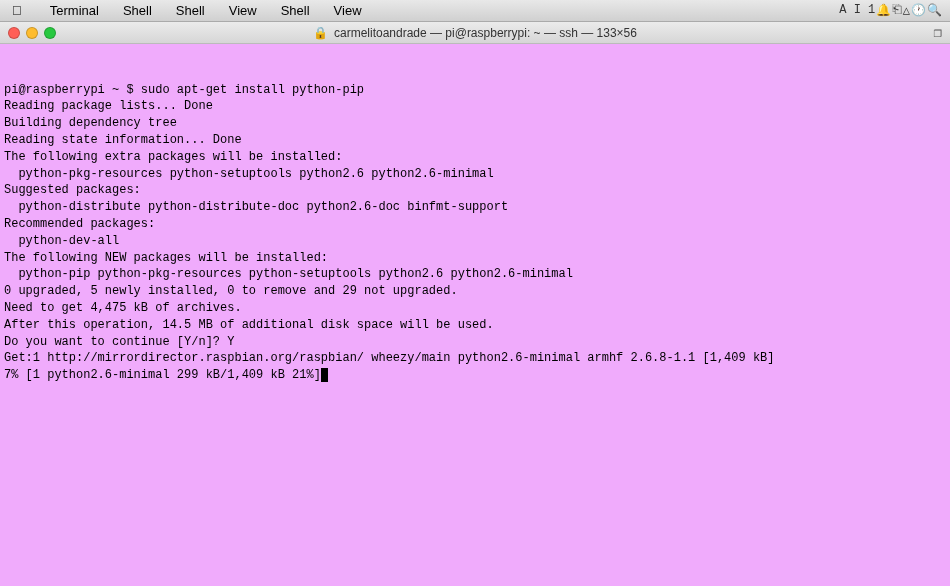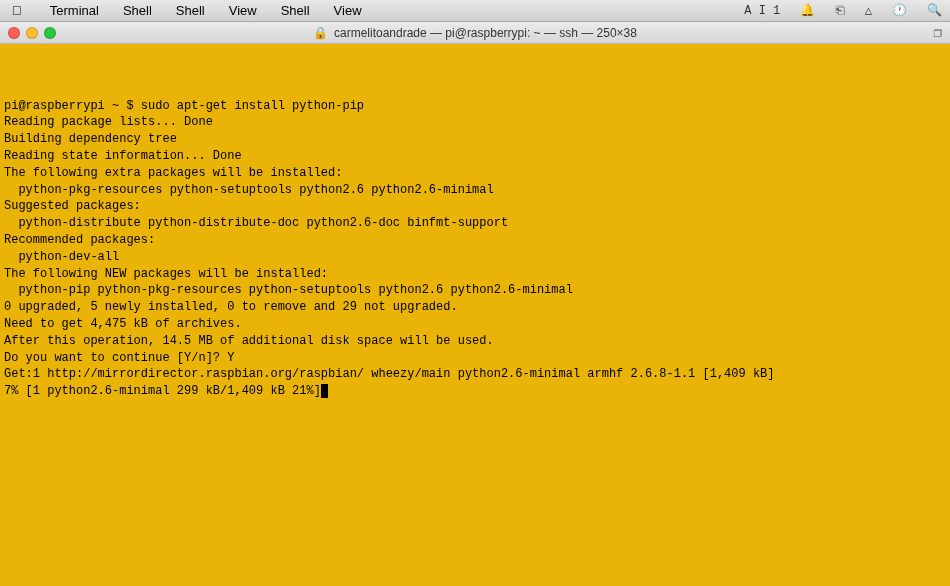--- a/index.html
+++ b/index.html
@@ -41,22 +41,22 @@
     }
 
     .menu-item.bold {
       font-weight: normal;
     }
 
     .menu-bar-right {
       position: absolute;
       right: 8px;
       display: flex;
-      align-items: center;
-      gap: 20px;
+      align-items: flex-start;
+      gap: 1px;
     }
 
     .menu-bar-icon {
       font-size: 12px;
       color: #333;
     }
 
     
     .terminal-window {
       width: 100%;
@@ -111,22 +111,22 @@
       position: absolute;
       right: 8px;
       font-size: 14px;
       color: #555;
       cursor: pointer;
     }
 
     
     .terminal-content {
       flex: 1;
-      background: #eab308;
-      padding: 20px 4px;
+      background: #f0abfc;
+      padding: 4px 4px;
       overflow: hidden;
       font-family: 'Menlo', 'Monaco', 'Courier New', monospace;
       font-size: 12px;
       line-height: 1.4;
       color: #000;
       white-space: pre;
     }
 
     .terminal-line {
       display: block;
@@ -165,20 +165,20 @@
 <div class="terminal-window">
 
   <div class="title-bar">
     <div class="window-controls">
       <div class="control-btn control-close"></div>
       <div class="control-btn control-minimize"></div>
       <div class="control-btn control-maximize"></div>
     </div>
     <div class="title-text">
       <span>🔒</span>
-      <span>carmelitoandrade — pi@raspberrypi: ~ — ssh — 250×38</span>
+      <span>carmelitoandrade — pi@raspberrypi: ~ — ssh — 133×56</span>
     </div>
     <div class="window-resize-btn">❐</div>
   </div>
 
   <div class="terminal-content" id="terminal-output">
   <span class="terminal-line">pi@raspberrypi ~ $ sudo apt-get install python-pip</span><span class="terminal-line">Reading package lists... Done</span><span class="terminal-line">Building dependency tree</span><span class="terminal-line">Reading state information... Done</span><span class="terminal-line">The following extra packages will be installed:</span><span class="terminal-line">  python-pkg-resources python-setuptools python2.6 python2.6-minimal</span><span class="terminal-line">Suggested packages:</span><span class="terminal-line">  python-distribute python-distribute-doc python2.6-doc binfmt-support</span><span class="terminal-line">Recommended packages:</span><span class="terminal-line">  python-dev-all</span><span class="terminal-line">The following NEW packages will be installed:</span><span class="terminal-line">  python-pip python-pkg-resources python-setuptools python2.6 python2.6-minimal</span><span class="terminal-line">0 upgraded, 5 newly installed, 0 to remove and 29 not upgraded.</span><span class="terminal-line">Need to get 4,475 kB of archives.</span><span class="terminal-line">After this operation, 14.5 MB of additional disk space will be used.</span><span class="terminal-line">Do you want to continue [Y/n]? Y</span><span class="terminal-line">Get:1 http://mirrordirector.raspbian.org/raspbian/ wheezy/main python2.6-minimal armhf 2.6.8-1.1 [1,409 kB]</span><span class="terminal-line">7% [1 python2.6-minimal 299 kB/1,409 kB 21%]<span class="cursor-block"></span></span></div>
 </div>
 
 </body></html>

